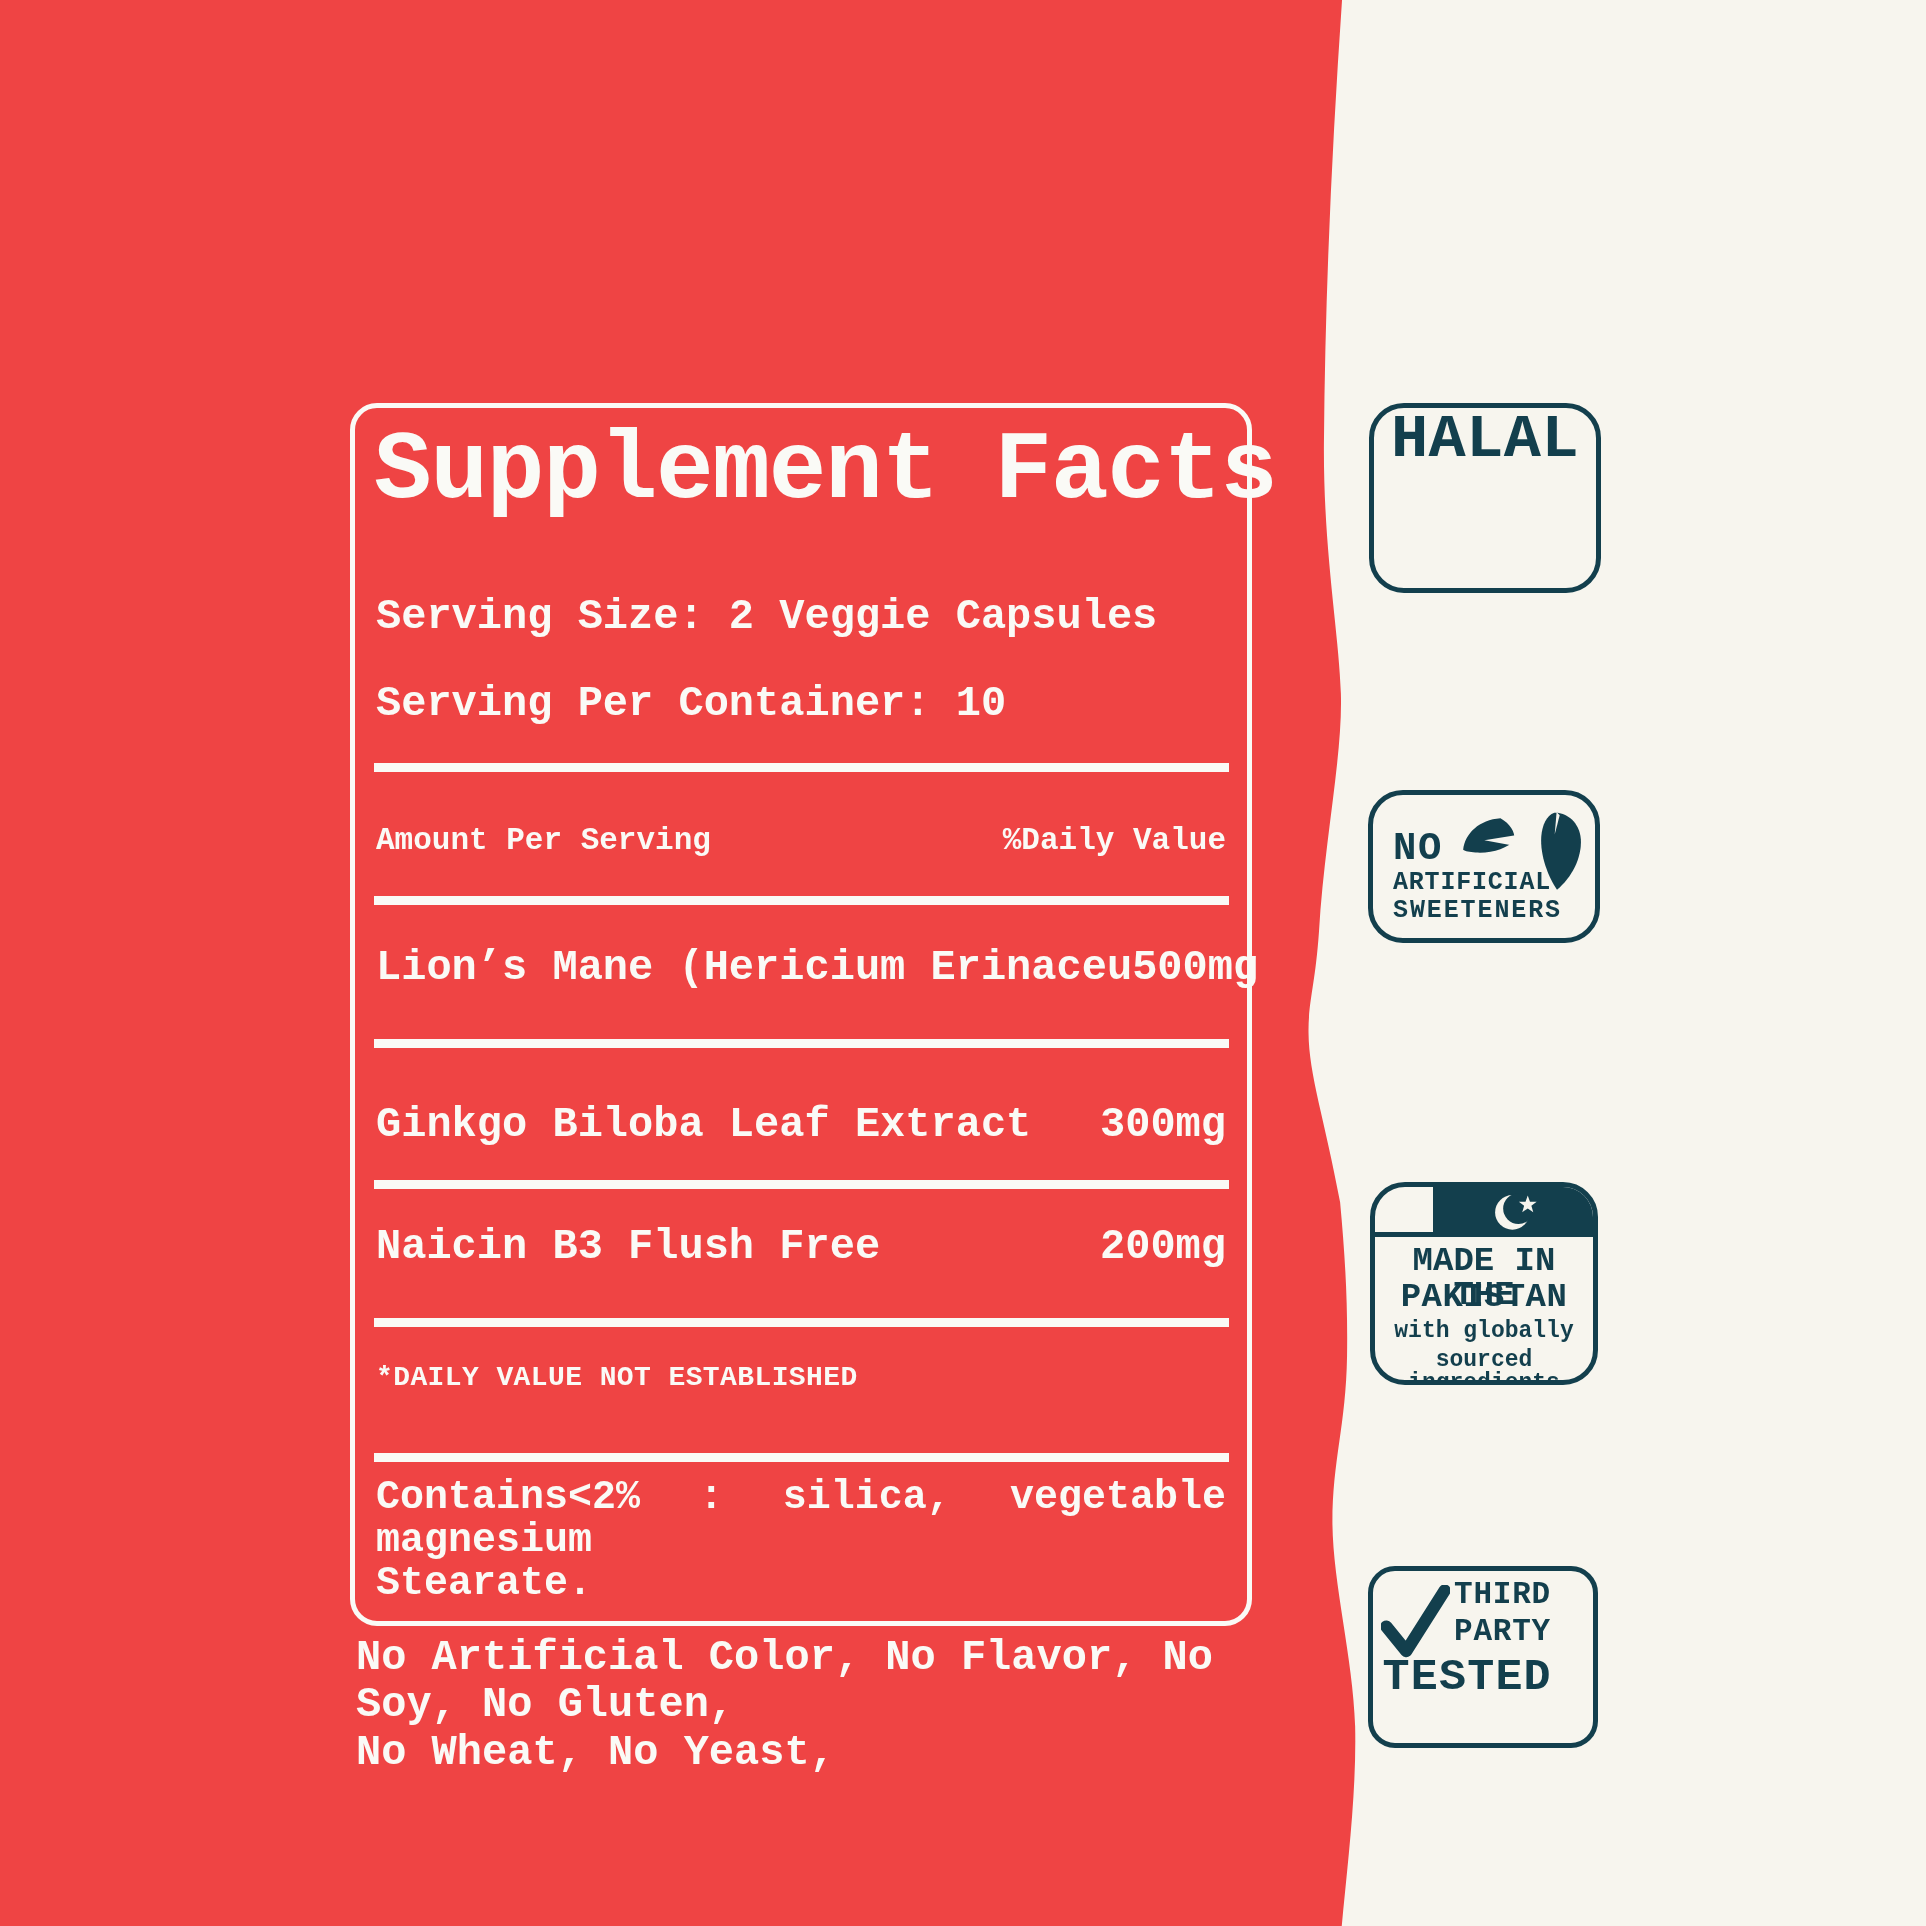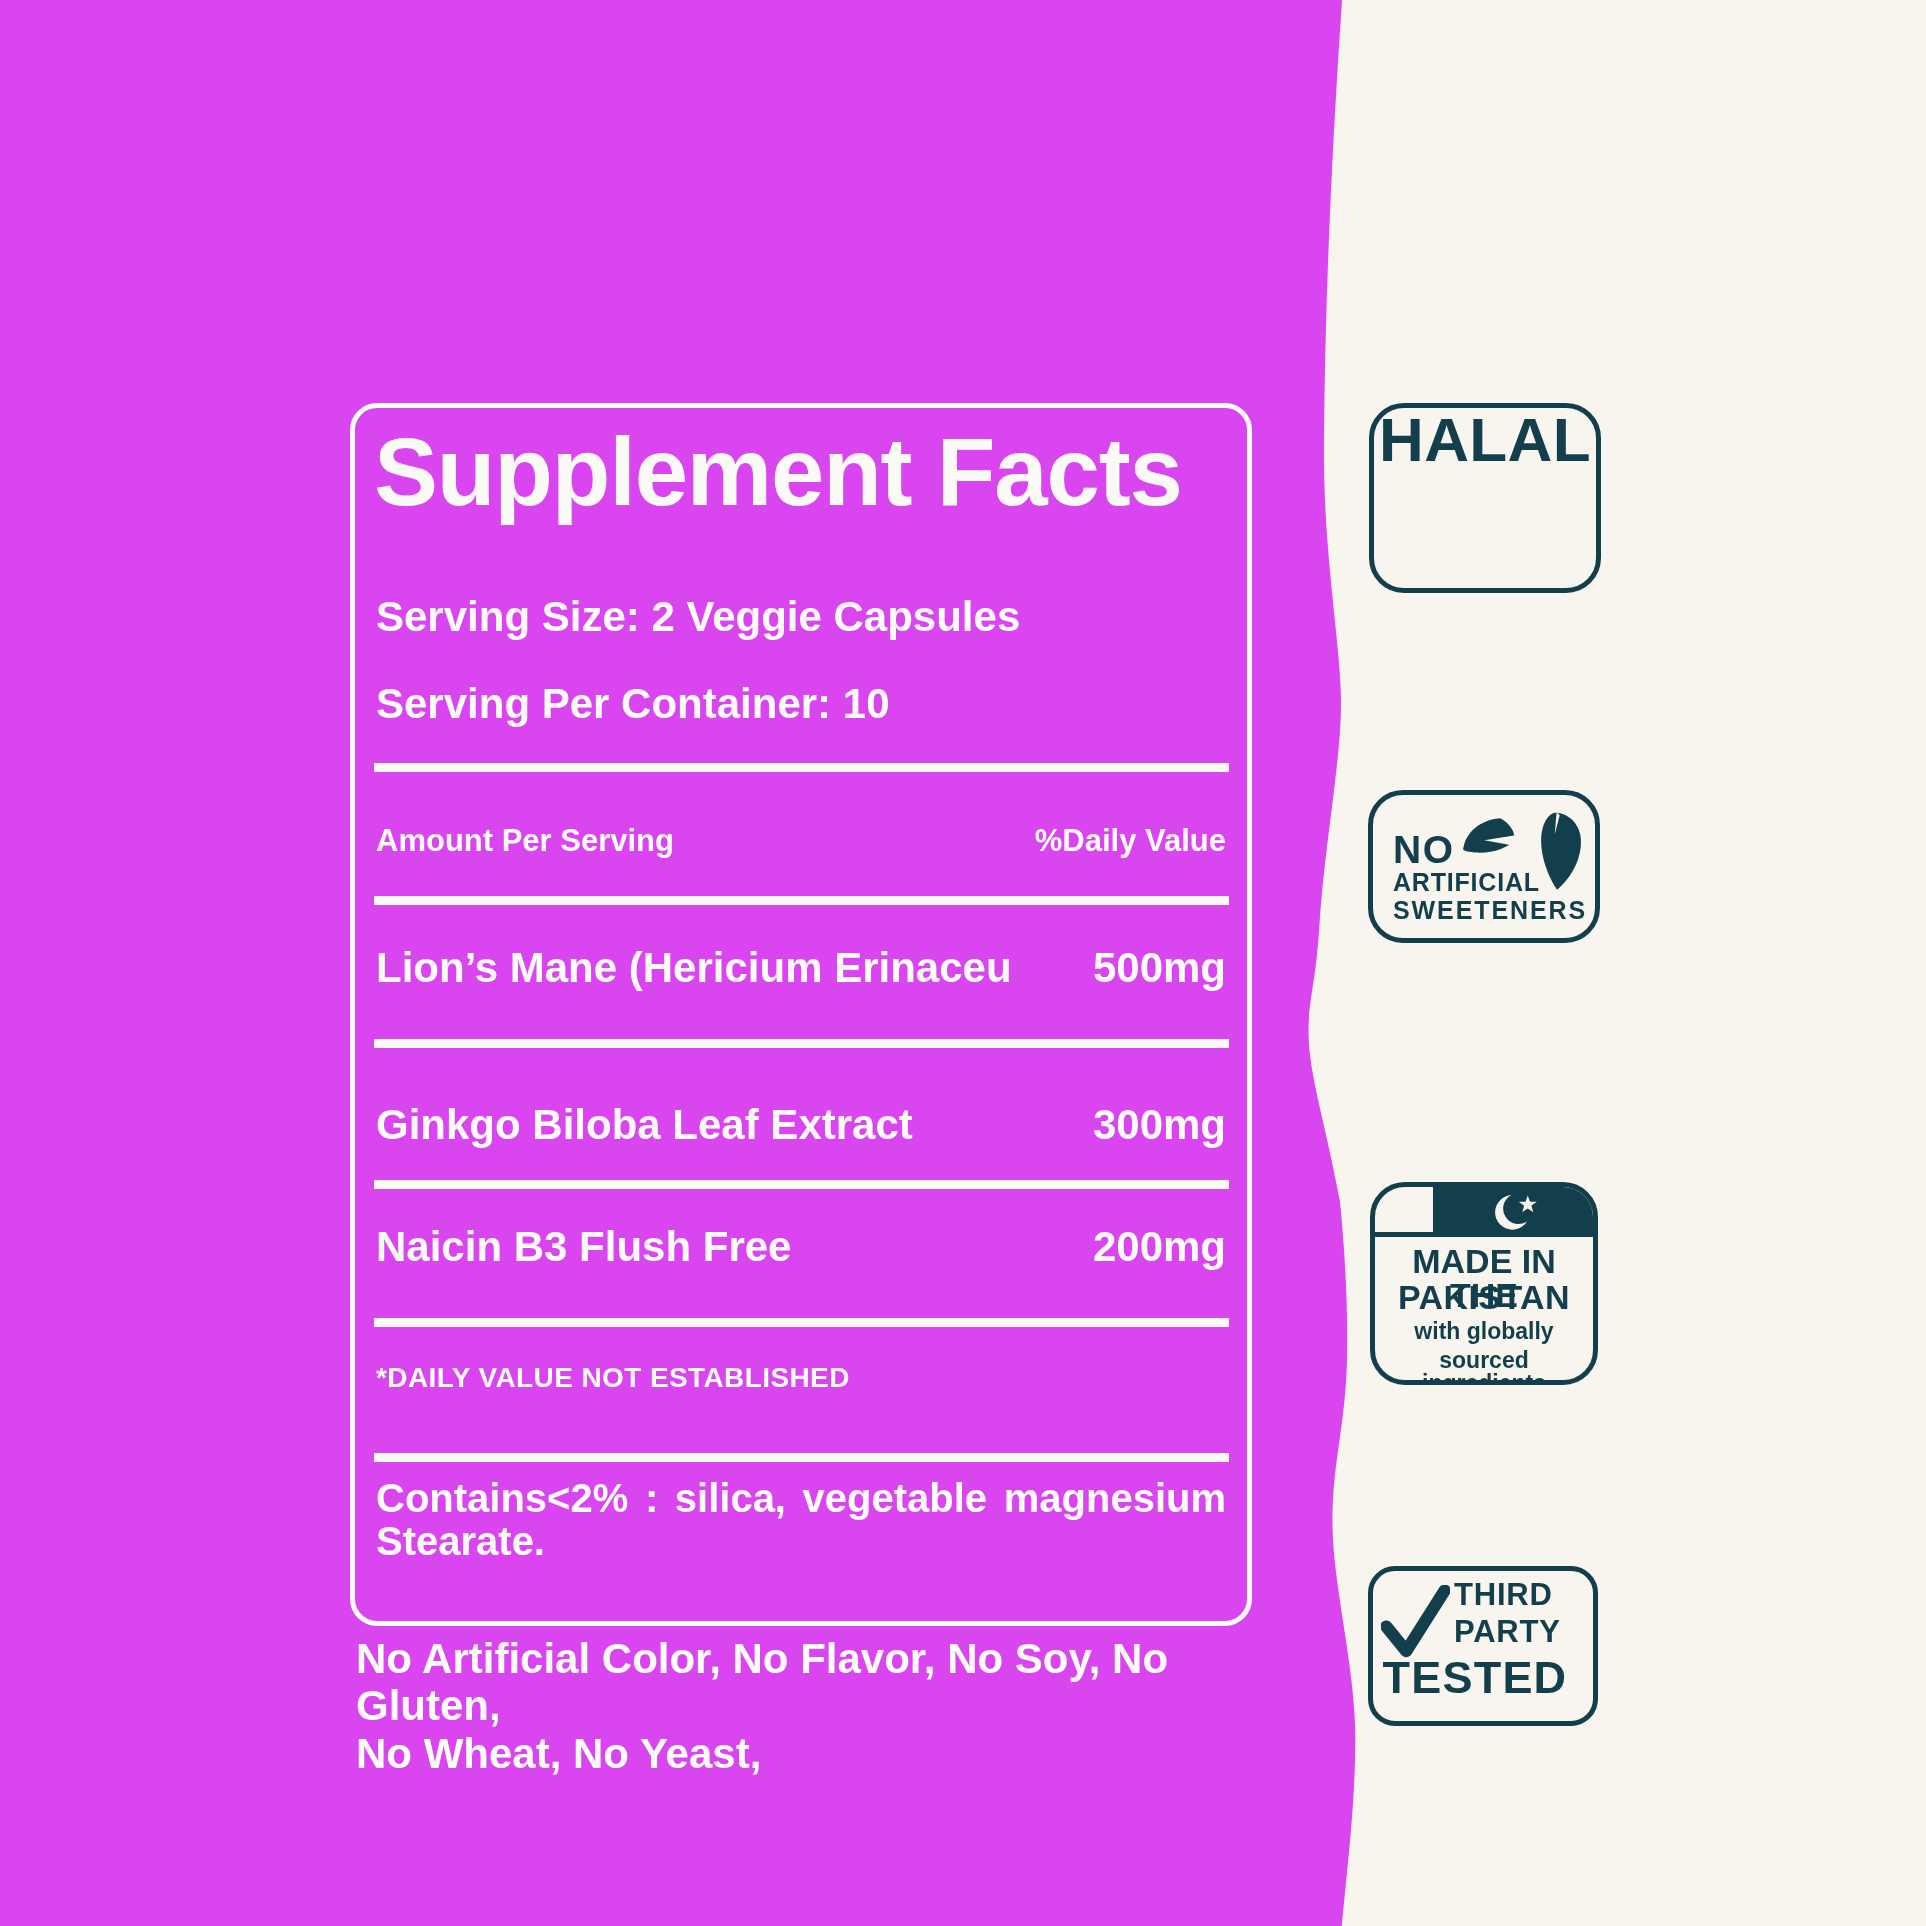--- a/index.html
+++ b/index.html
@@ -4,21 +4,22 @@
 <style>
   html, body {
     margin: 0; padding: 0;
     width: 1926px; height: 1927px;
     overflow: hidden;
     font-family: "Liberation Sans", sans-serif;
   }
   #canvas {
     position: relative;
     width: 1926px; height: 1927px;
-    background: #d946ef; 
+    background: #ef4444; 
+    font-family: Liberation Mono, monospace;
   }
   
   #wave-svg { position: absolute; inset: 0; width: 1926px; height: 1927px; display: block; }
 
   
   .panel {
     position: absolute;
     left: 350px; top: 403px;
     width: 902px; height: 1223px;
     box-sizing: border-box;
@@ -87,21 +88,21 @@
   .flag-white { width: 63px; height: 50px; background: transparent; border-right: 5.8px solid #133f4d; border-bottom: 5.8px solid #133f4d; }
   .flag-dark  { flex: 1; height: 50px; background: #133f4d; position: relative; }
   .flag-dark svg { position: absolute; left: 50%; top: 50%; transform: translate(-46%, -50%); }
   .b-madein .m-line { position: absolute; left: 5.8px; right: 5.8px; text-align: center; line-height: 1; }
   .b-madein .m1 { top: 57px; font-size: 34px; font-weight: 700; }
   .b-madein .m2 { top: 93px; font-size: 34px; font-weight: 700; letter-spacing: 0.4px; }
   .b-madein .m3 { top: 133px; font-size: 23px; font-weight: 700; }
   .b-madein .m4 { top: 162px; font-size: 23px; font-weight: 700; }
 
   
-  .b-third { left: 1368px; top: 1566px; width: 230px; height: 160px; border-radius: 27px; }
+  .b-third { left: 1368px; top: 1566px; width: 230px; height: 182px; border-radius: 27px; }
   .b-third svg.check { position: absolute; left: 8px; top: 14.3px; }
   .b-third .t1 { position: absolute; left: 81px; top: 8px;  font-size: 31px;  font-weight: 700; letter-spacing: 0.8px; line-height: 1; }
   .b-third .t2 { position: absolute; left: 81px; top: 45px; font-size: 31px;  font-weight: 700; letter-spacing: 0.8px; line-height: 1; }
   .b-third .t3 { position: absolute; left: 9.6px;  top: 84px; font-size: 45px; font-weight: 700; letter-spacing: 1.2px; line-height: 1; }
 </style>
 </head>
 <body>
 
 <div id="canvas">
 

